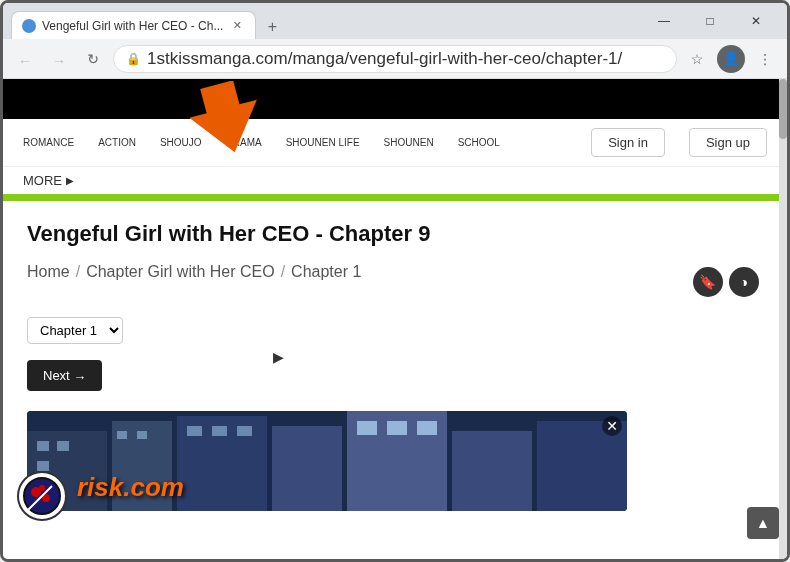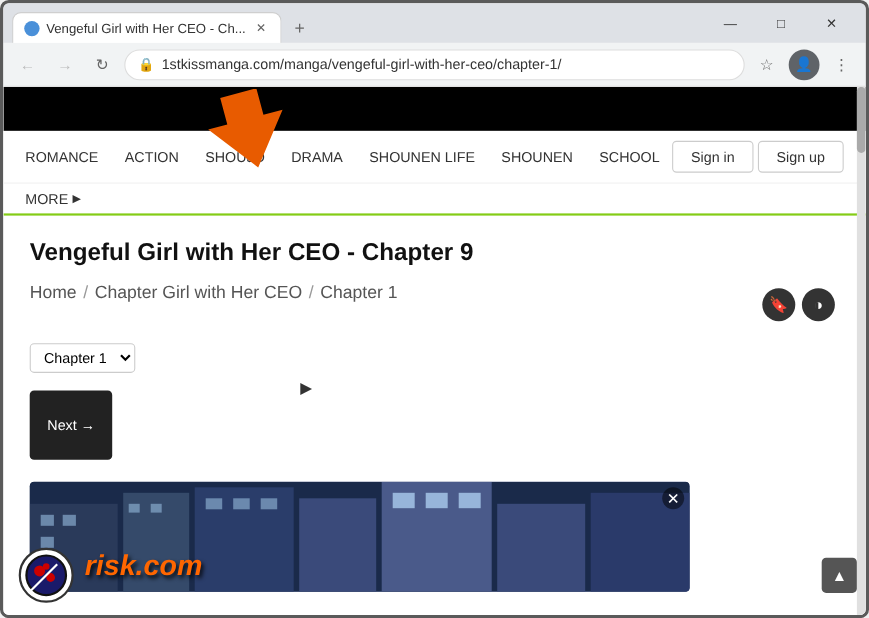--- a/index.html
+++ b/index.html
@@ -125,21 +125,21 @@
       align-items: center;
       gap: 6px;
     }
 
     .lock-icon {
       color: #1a73e8;
       font-size: 12px;
     }
 
     .address-text {
-      font-size: 13px;
+      font-size: 17px;
       color: #333;
     }
 
     .star-btn, .profile-btn, .menu-btn {
       width: 28px;
       height: 28px;
       display: flex;
       align-items: center;
       justify-content: center;
       border-radius: 50%;
@@ -182,41 +182,41 @@
       height: 48px;
     }
 
     .nav-links {
       display: flex;
       gap: 24px;
       flex: 1;
     }
 
     .nav-link {
-      font-size: 13px;
+      font-size: 10px;
       color: #333;
       text-decoration: none;
       font-weight: 500;
       cursor: pointer;
       white-space: nowrap;
     }
 
     .nav-more {
       display: flex;
       align-items: center;
       gap: 2px;
       font-size: 13px;
       color: #333;
       font-weight: 500;
       cursor: pointer;
     }
 
     .nav-actions {
       display: flex;
-      gap: 4px;
+      gap: 24px;
       margin-left: auto;
     }
 
     .btn-signin {
       padding: 6px 16px;
       border: 1px solid #ccc;
       border-radius: 4px;
       background: #fff;
       font-size: 13px;
       cursor: pointer;
@@ -294,21 +294,21 @@
       justify-content: center;
       cursor: pointer;
       color: #fff;
       font-size: 14px;
     }
 
     .btn-next {
       display: flex;
       align-items: center;
       gap: 6px;
-      padding: 24px 16px;
+      padding: 8px 16px;
       background: #222;
       color: #fff;
       border: none;
       border-radius: 4px;
       font-size: 13px;
       cursor: pointer;
       text-align: right;
     }
 
     
@@ -447,21 +447,21 @@
         <a class="nav-link">SHOUNEN LIFE</a>
         <a class="nav-link">SHOUNEN</a>
         <a class="nav-link">SCHOOL</a>
       </div>
       <div class="nav-actions">
         <button class="btn-signin">Sign in</button>
         <button class="btn-signup">Sign up</button>
       </div>
     </div>
 
-    <div style="padding: 6px 20px; display:flex; align-items:center; border-bottom:2px solid #84cc16; background:#fff;">
+    <div style="padding: 6px 20px; display:flex; align-items:center; border-bottom:7px solid #84cc16; background:#fff;">
       <div class="nav-more">
         <span>MORE</span>
         <span style="font-size:10px; margin-left:2px;">▶</span>
       </div>
     </div>
 
     <div class="page-content" style="position:relative;">
 
       <h1 class="page-title">Vengeful Girl with Her CEO - Chapter 9</h1>
 

